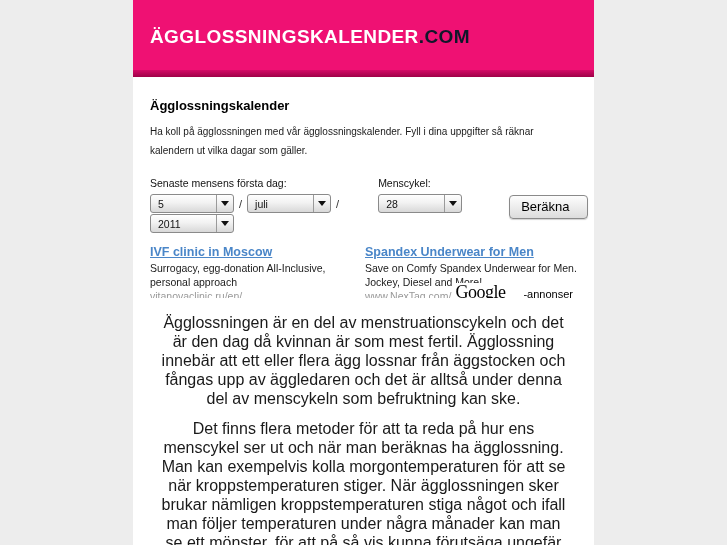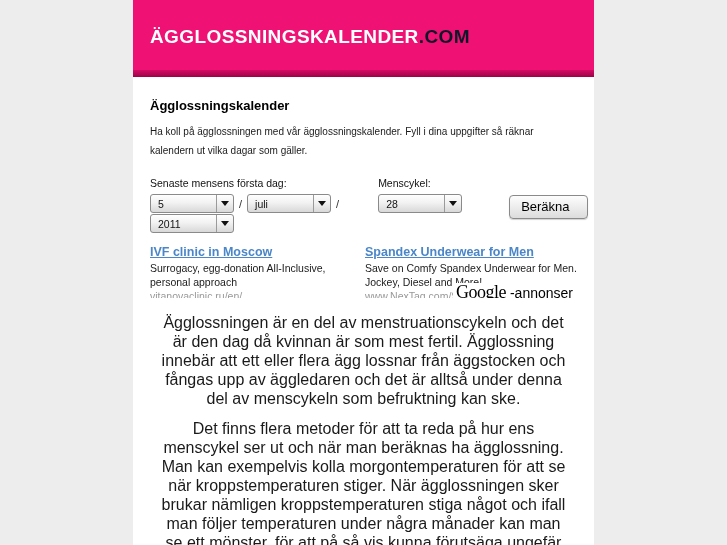--- a/index.html
+++ b/index.html
@@ -75,21 +75,21 @@
   .ad-url { font-size: 10.5px; color: #999999; margin-top: 1px; white-space: nowrap; }
   .google-attr {
     position: absolute; right: 4px; bottom: -3px;
     background: #ffffff; padding-left: 3px;
     display: flex; align-items: baseline; cursor: pointer;
   }
   .google-logo {
     font-family: "Liberation Serif", serif;
     font-size: 18px; color: #000000; letter-spacing: -0.5px; line-height: 18px;
   }
-  .google-suffix { font-size: 14px; color: #000; margin-left: 4px; }
+  .google-suffix { font-size: 11px; color: #000; margin-left: 18px; }
 
   
   .body-para { font-size: 16px; line-height: 19px; margin: 8px; color: #1a1a1a; text-align: center; }
   .para-1 { margin-top: 15px; }
   .para-2 { margin-top: 11px; }
   .body-link { color: #56a3d9; text-decoration: underline; cursor: pointer; }
 </style>
 </head>
 <body>
 

